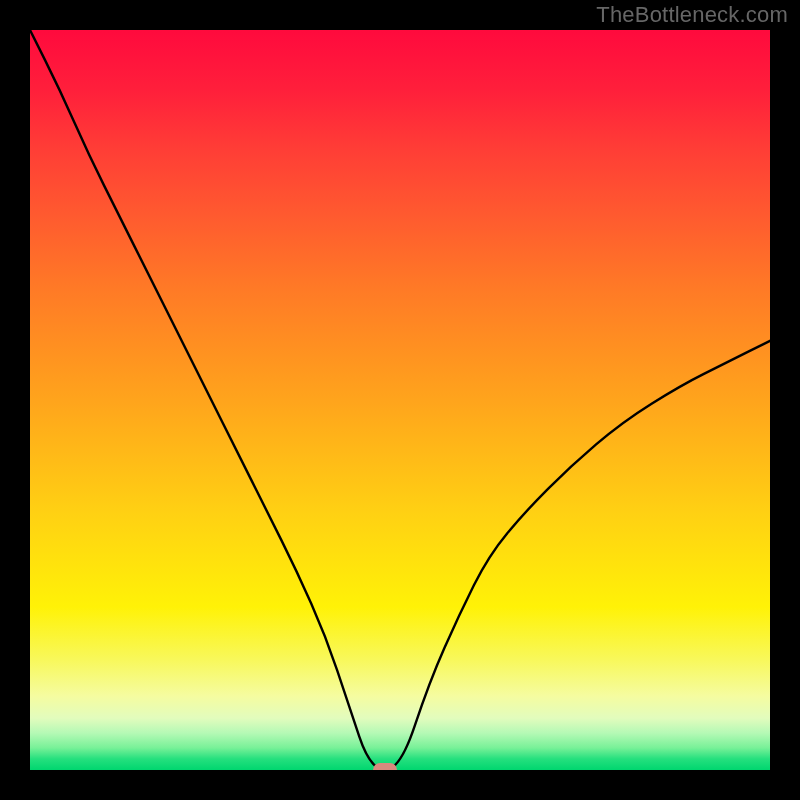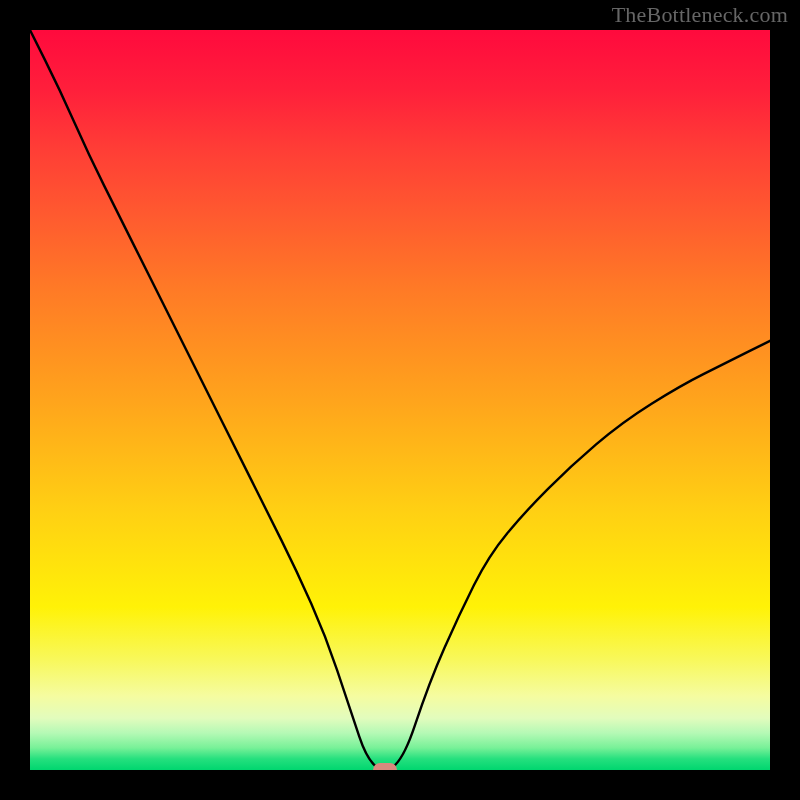--- a/index.html
+++ b/index.html
@@ -14,21 +14,21 @@
     position: relative;
     width: 800px;
     height: 800px;
     background: #000;
   }
   .attribution {
     position: absolute;
     top: 2px;
     right: 12px;
     color: #666666;
-    font-family: Liberation Serif, serif;
+    font-family: Liberation Sans, sans-serif;
     font-size: 22px;
     letter-spacing: 0.2px;
     z-index: 5;
   }
   .plot {
     position: absolute;
     left: 30px;
     top: 30px;
     width: 740px;
     height: 740px;

